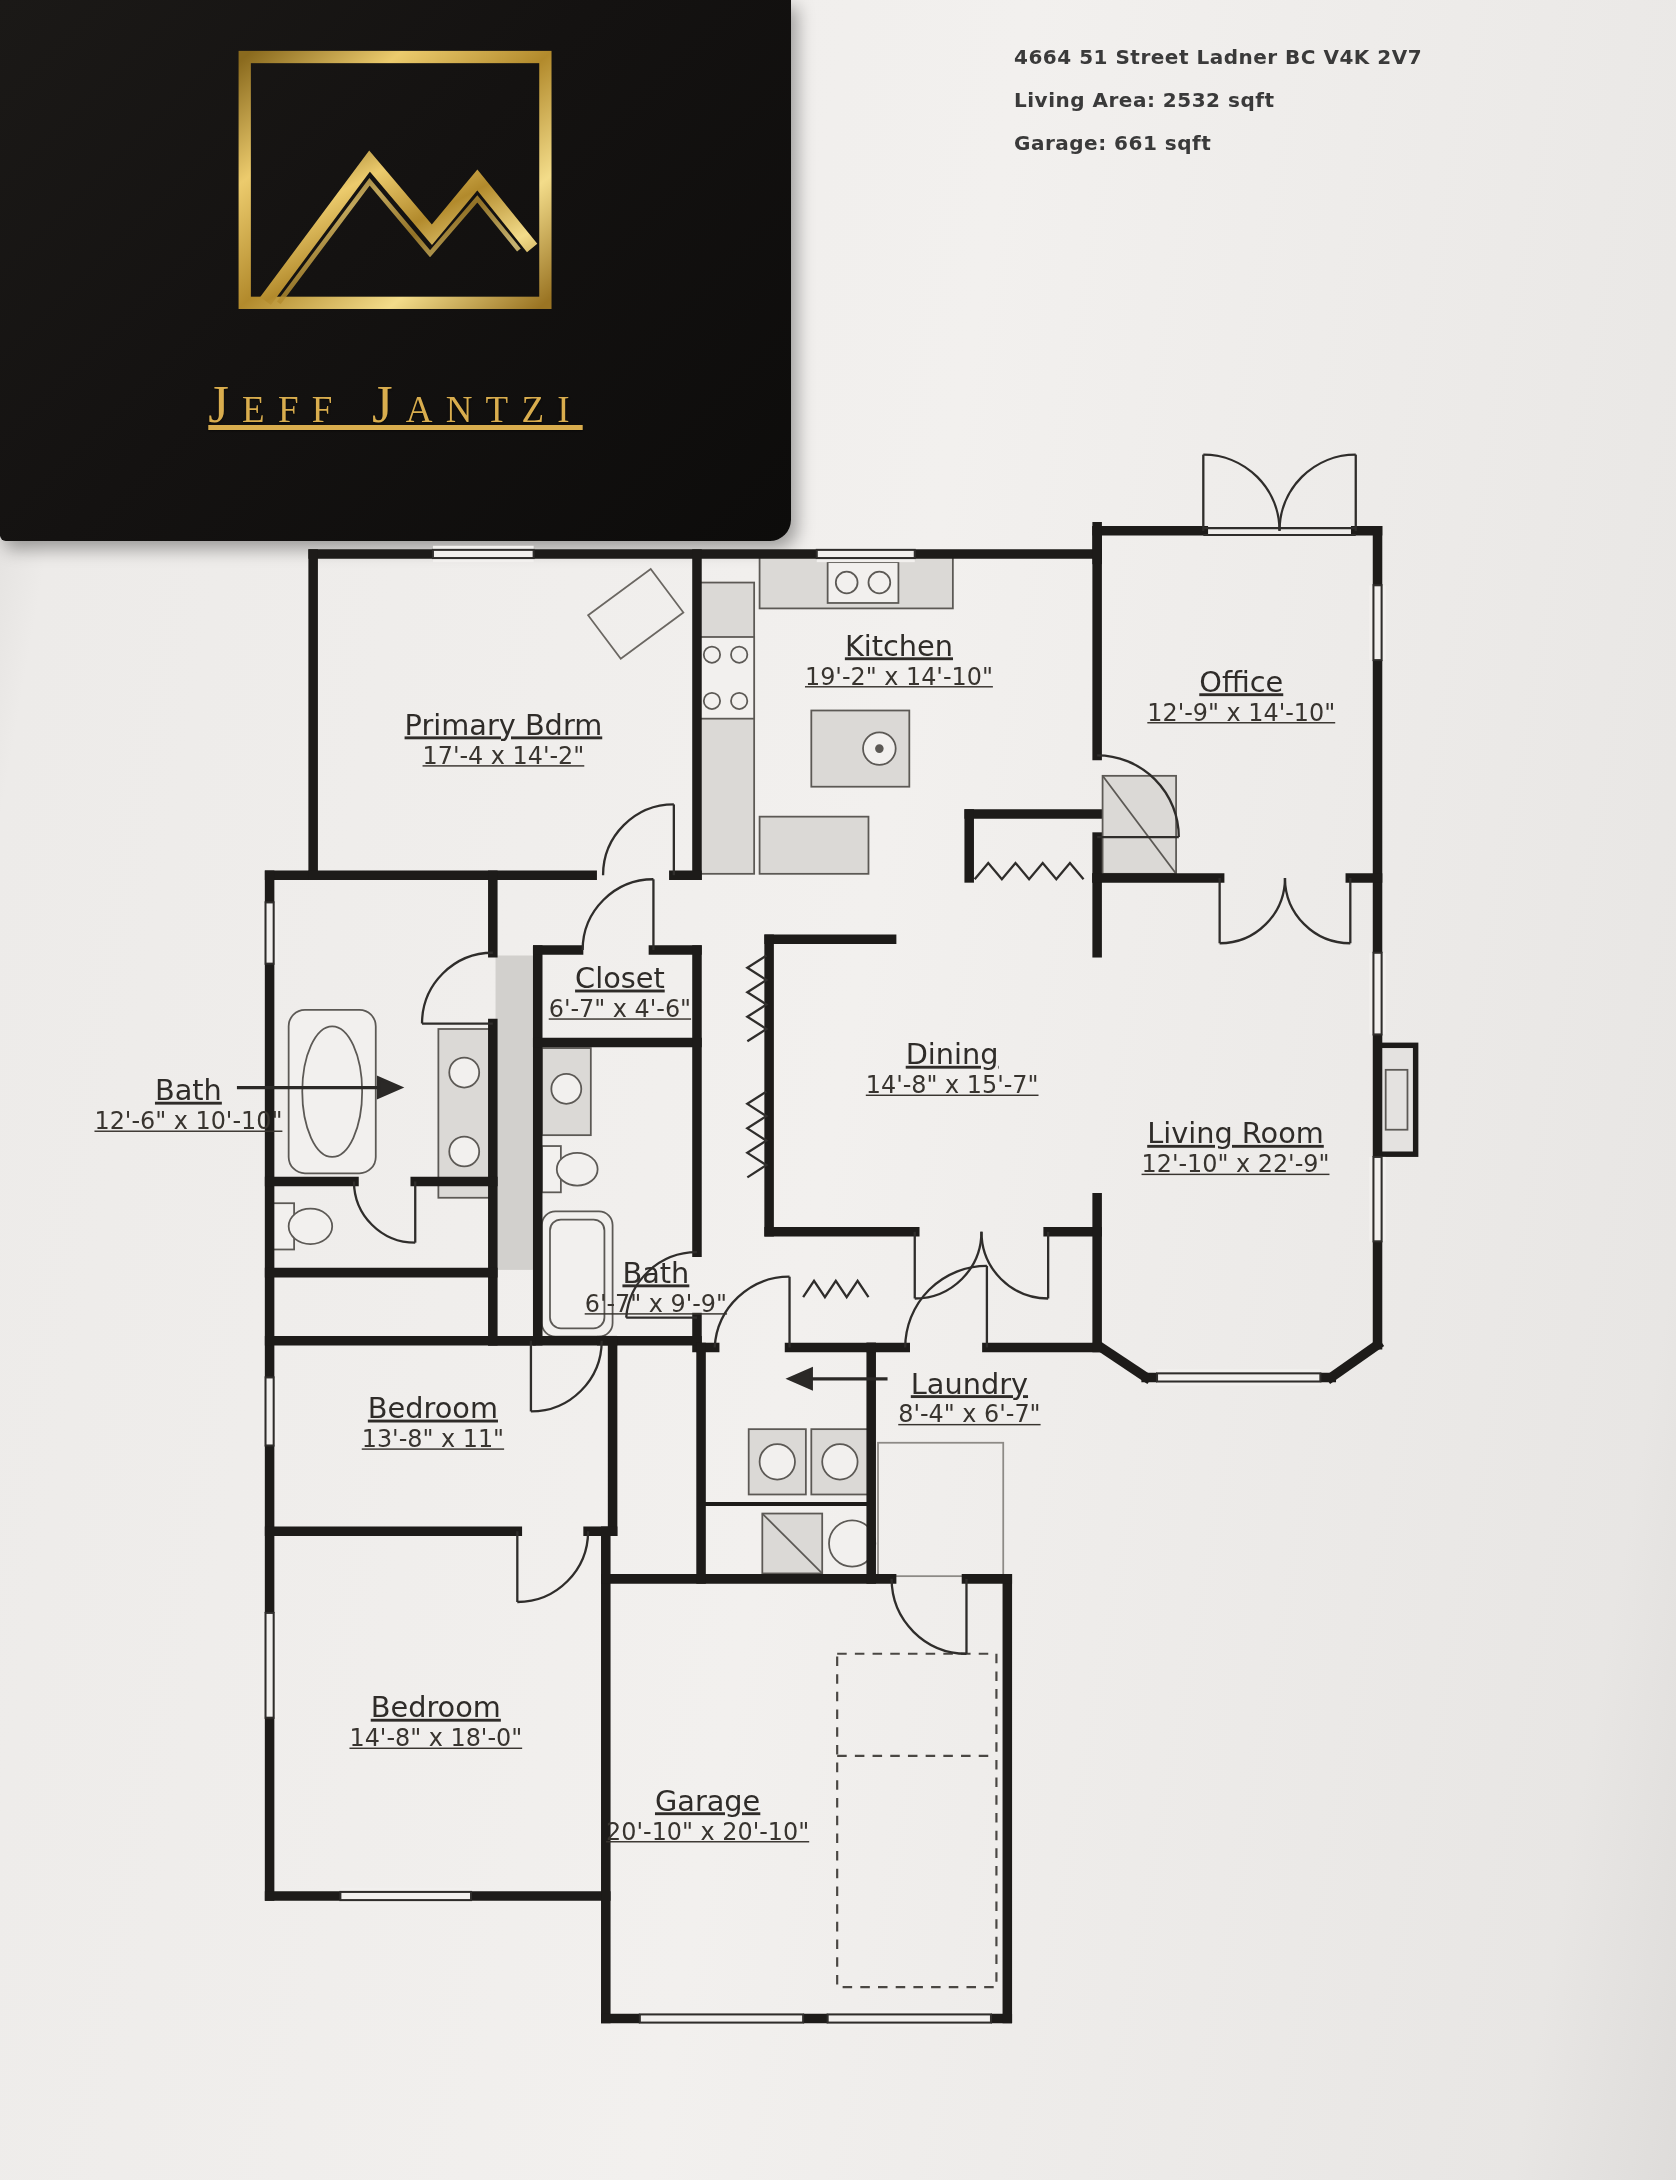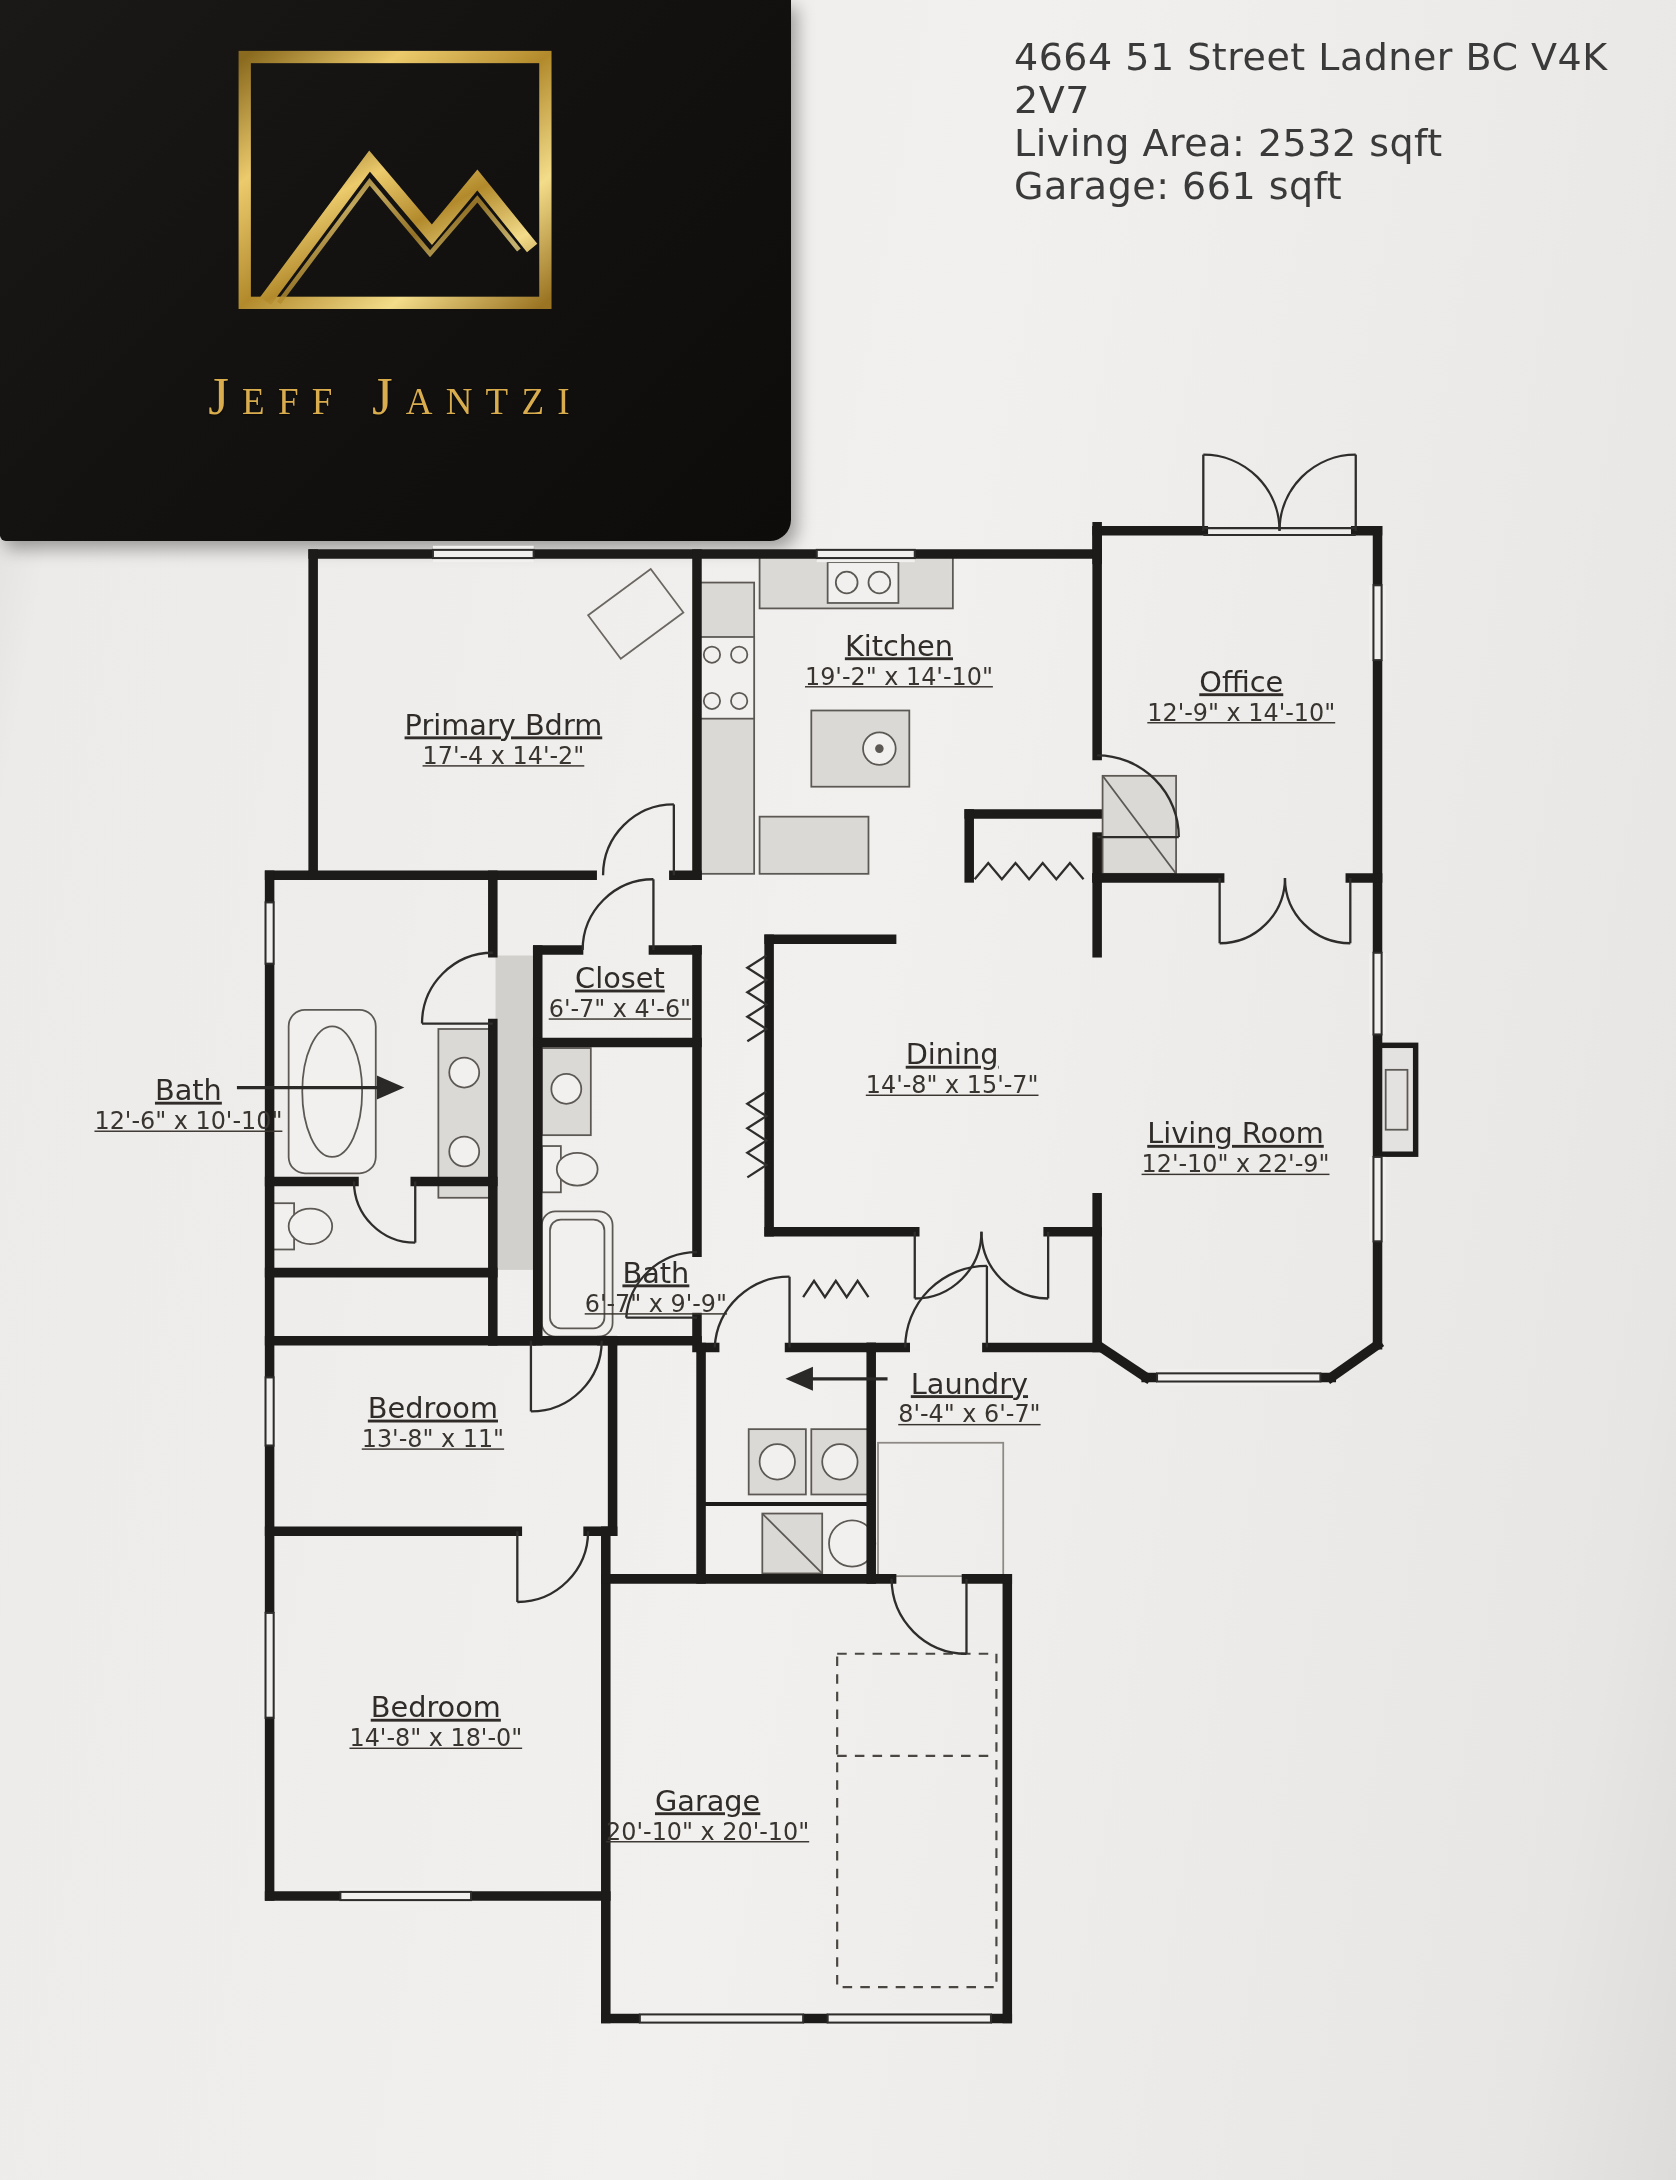--- a/index.html
+++ b/index.html
@@ -14,33 +14,35 @@
   
   .brand-card{
     position:absolute;left:0;top:0;width:791px;height:541px;
     background:linear-gradient(135deg,#1b1917 0%,#141211 45%,#0d0c0b 100%);
     border-radius:0 0 21px 5.7px;
     box-shadow:5.7px 7.6px 17px rgba(0,0,0,.35);
     display:flex;flex-direction:column;align-items:center;justify-content:flex-start;
   }
   .brand-logo{margin-top:40px;}
   .brand-name{
-    margin-top:14px;
+    margin-top:22px;
     font-family:"Liberation Serif","DejaVu Serif",serif;
     font-variant:small-caps;
     font-size:53px;letter-spacing:13.2px;
     color:#d9ad4e;
     text-shadow:0 0.9px 1.9px rgba(0,0,0,.55);
     white-space:nowrap;
+    text-decoration:underline;
   }
   
   .address-block{
     position:absolute;left:1014px;top:36px;
-    color:#3a3a3a;font-size:38px;line-height:43px;
+    color:#3a3a3a;font-size:20px;line-height:43px;
     letter-spacing:0.5px;
+    font-weight:bold;
   }
   
   .plan-space{
     position:absolute;left:0;top:0;width:1166px;height:1516px;
     transform:scale(1.43831);transform-origin:0 0;
   }
   .plan-svg{position:absolute;left:0;top:0;}
   .room-label{
     position:absolute;transform:translateX(-50%);
     text-align:center;color:#2f2c29;white-space:nowrap;

